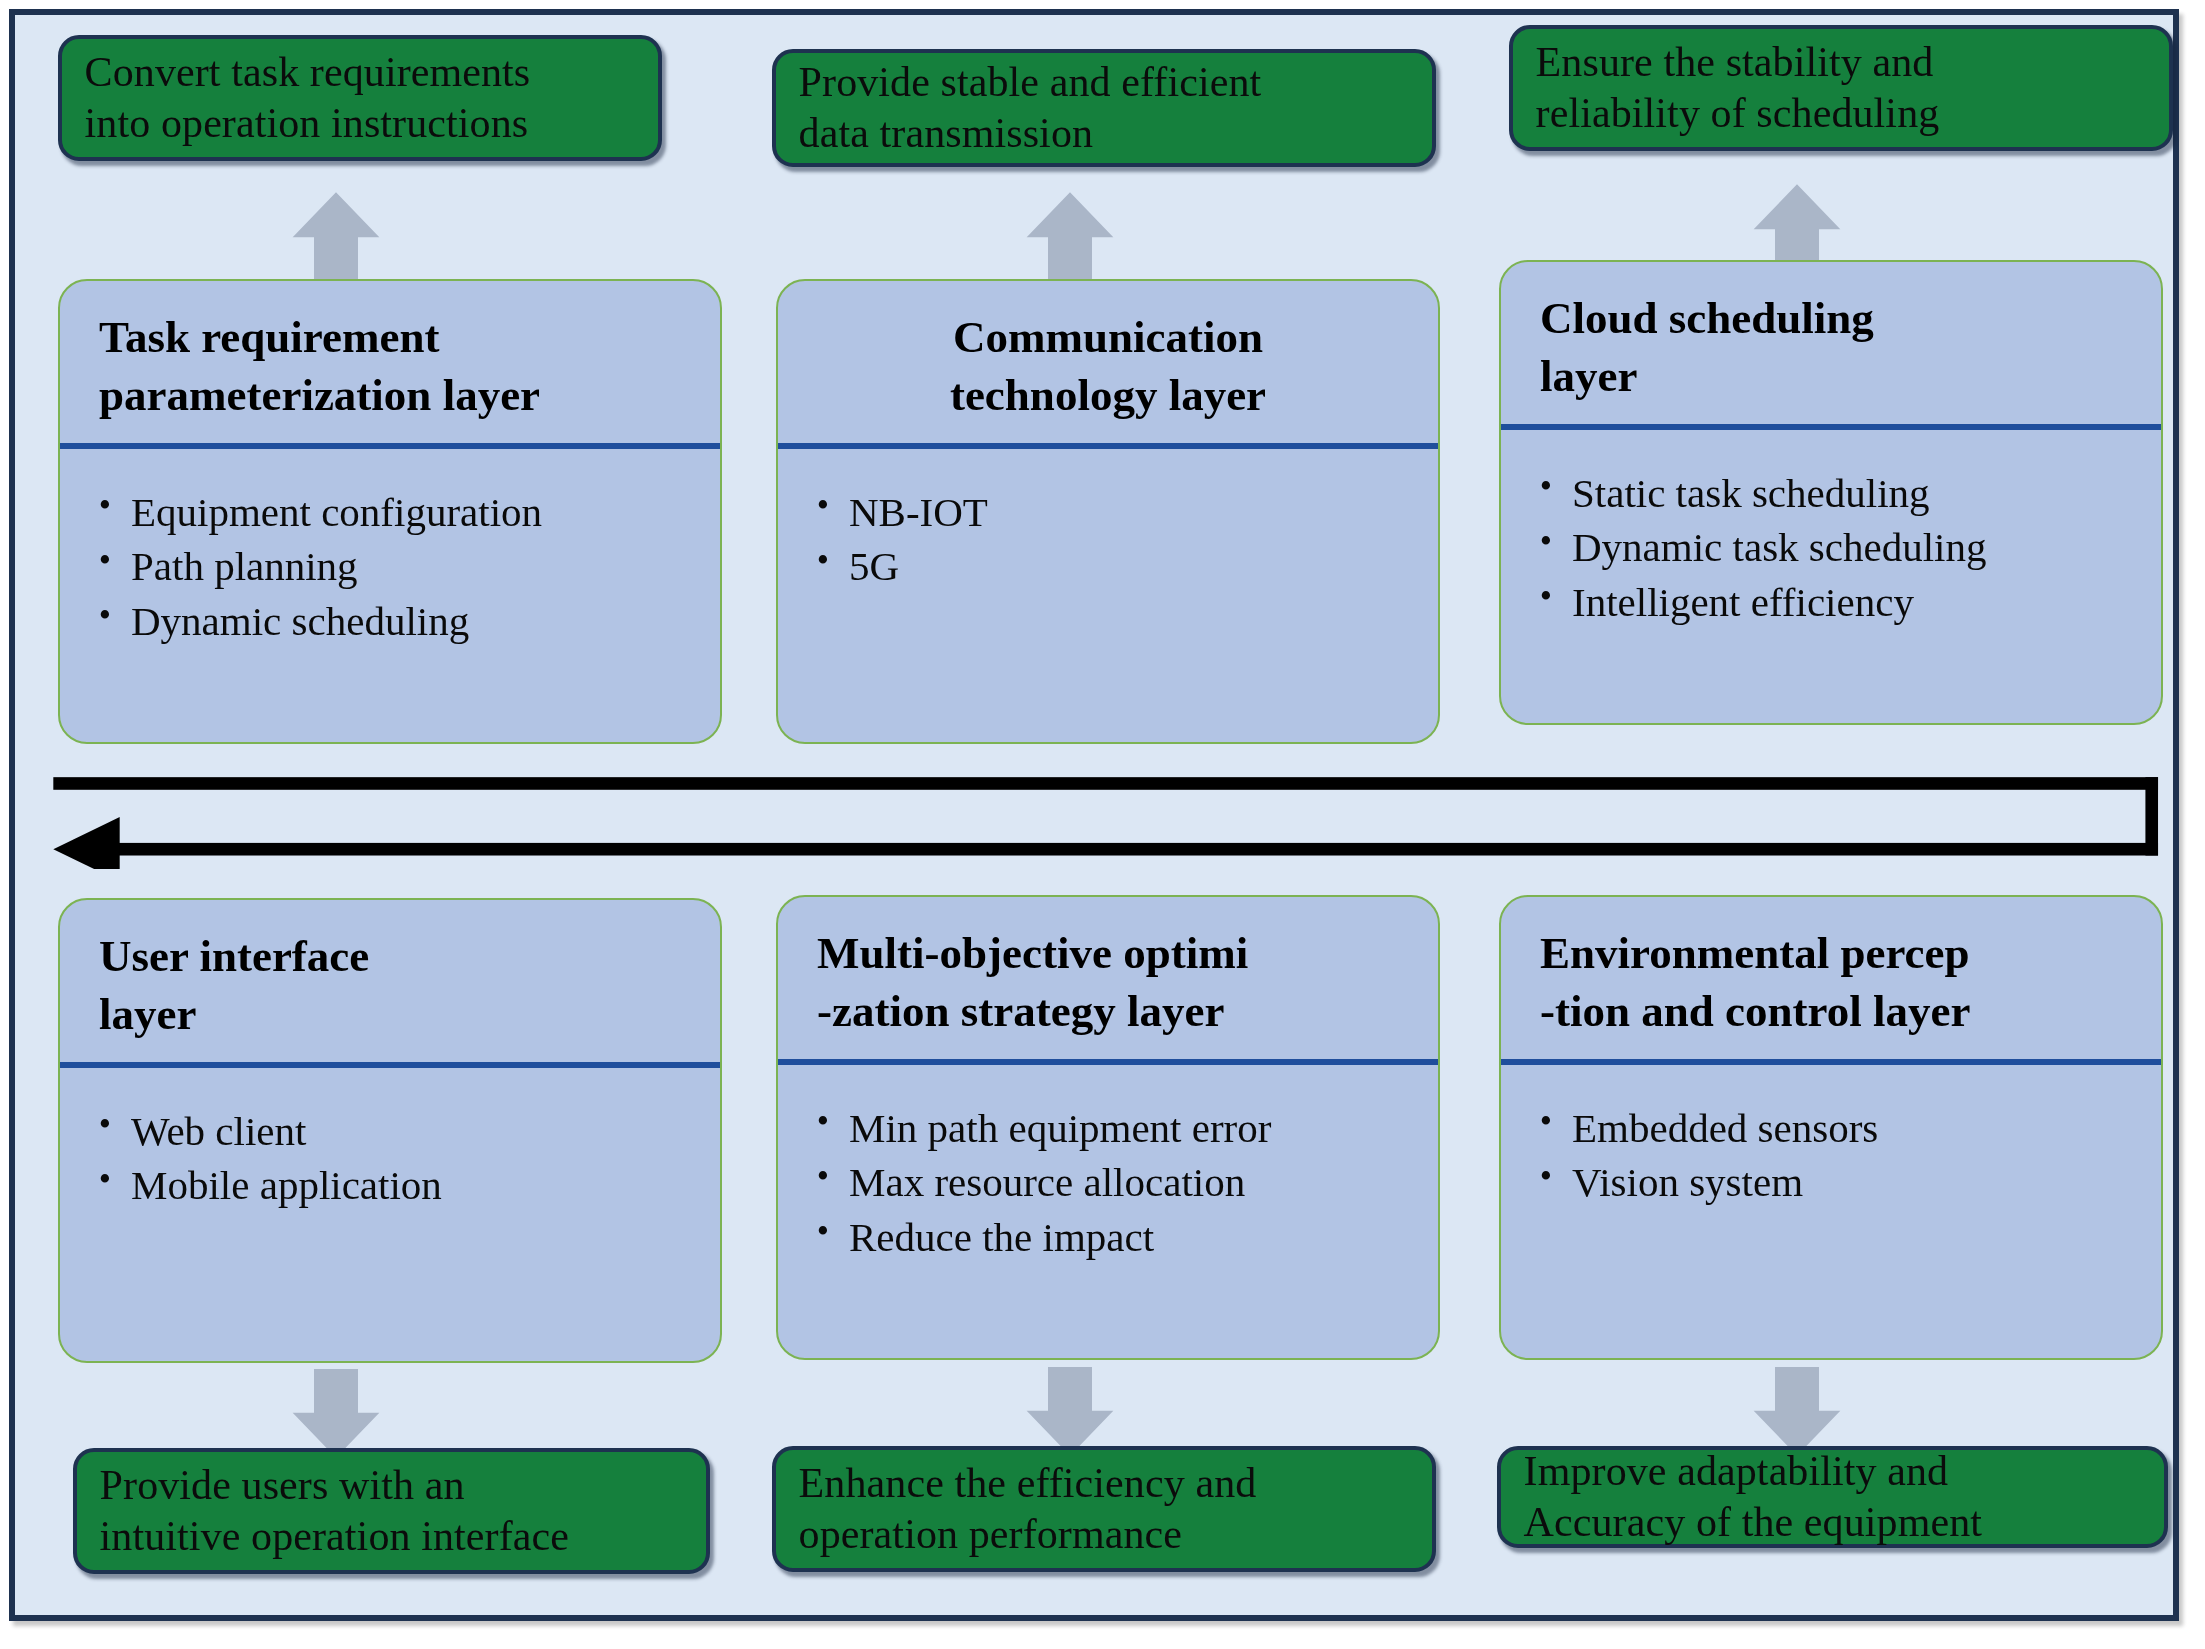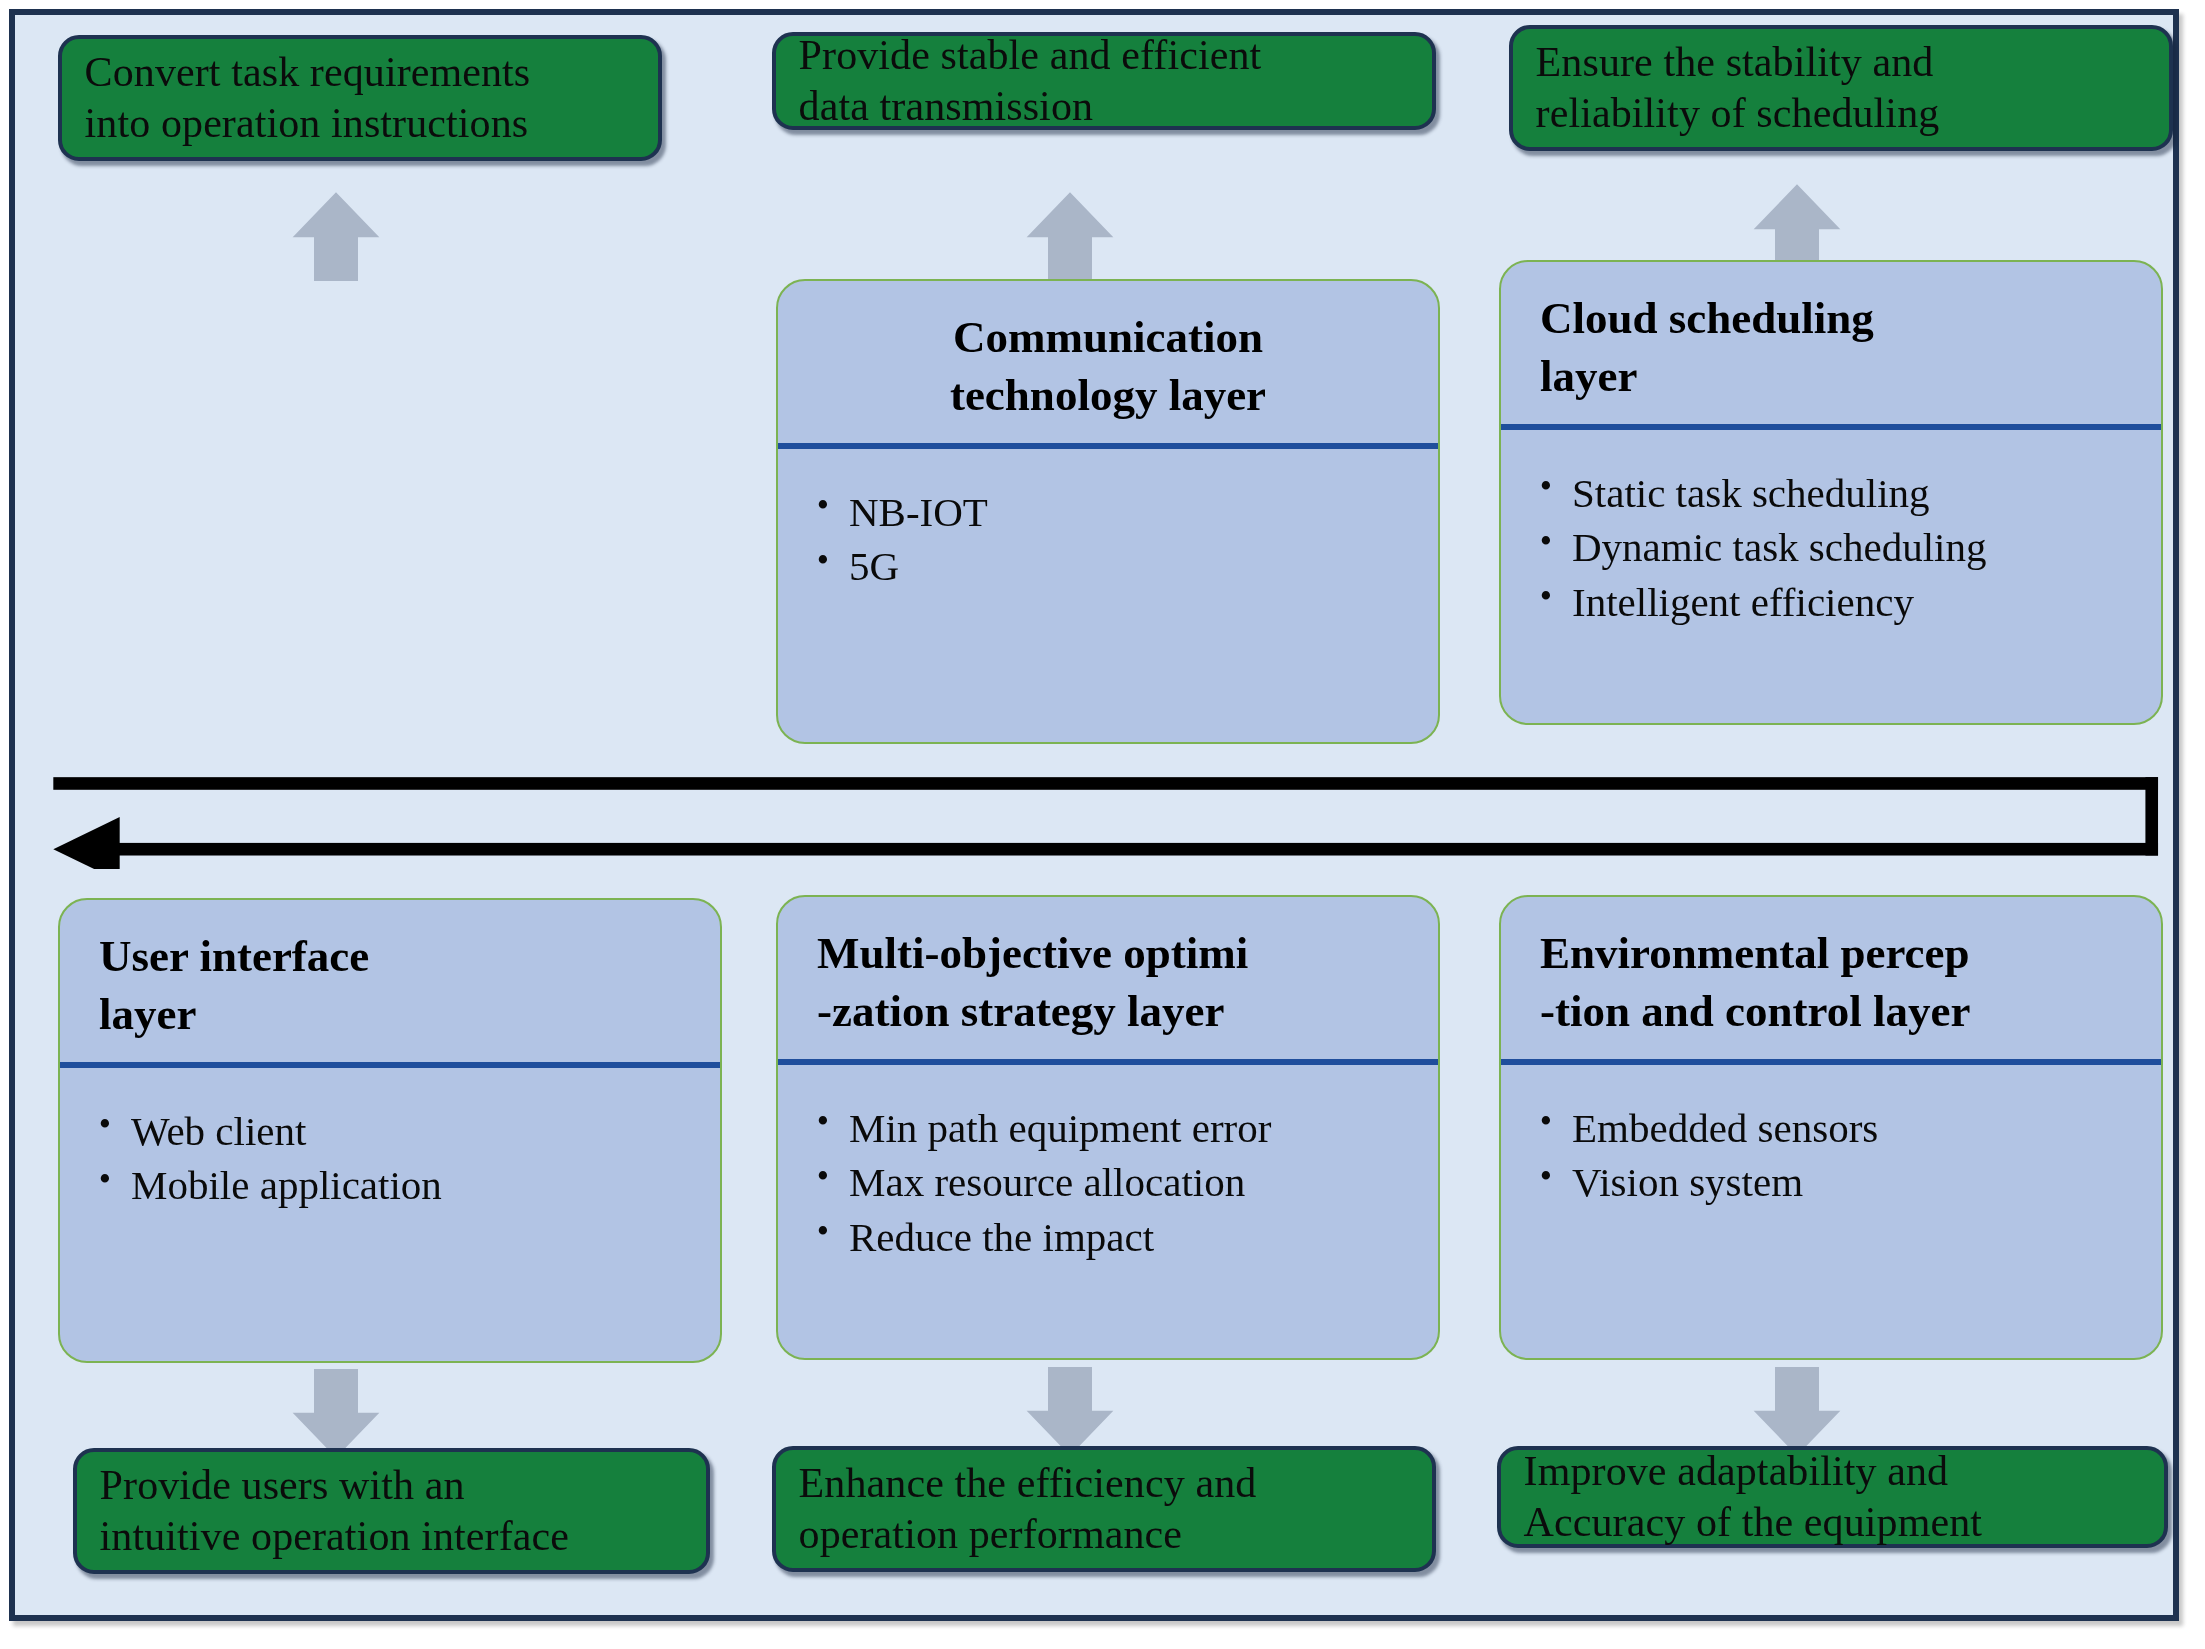--- a/index.html
+++ b/index.html
@@ -119,21 +119,21 @@
 </head>
 <body>
 
 <div id="diagram">
   <div class="frame"></div>
 
   <div class="callout" style="left:58px; top:35px; width:604px; height:126px;">
     <div class="ctext">Convert task requirements
 into operation instructions</div>
   </div>
-  <div class="callout" style="left:772px; top:32px; width:664px; height:98px;">
+  <div class="callout" style="left:772px; top:49px; width:664px; height:118px;">
     <div class="ctext">Provide stable and efficient
 data transmission</div>
   </div>
   <div class="callout" style="left:1497px; top:25px; width:664px; height:126px;margin-left:12px;">
     <div class="ctext">Ensure the stability and
 reliability of scheduling</div>
   </div>
 
   <div class="blockarrow" style="left:292px; top:191px;">
     <svg viewBox="0 0 132 136" preserveAspectRatio="none">
@@ -144,20 +144,30 @@
     <svg viewBox="0 0 132 136" preserveAspectRatio="none">
       <polygon points="66,2 131,70 99,70 99,136 33,136 33,70 1,70" fill="#aab6c8"></polygon>
     </svg>
   </div>
   <div class="blockarrow" style="left:1753px; top:183px;">
     <svg viewBox="0 0 132 136" preserveAspectRatio="none">
       <polygon points="66,2 131,70 99,70 99,136 33,136 33,70 1,70" fill="#aab6c8"></polygon>
     </svg>
   </div>
 
+  <div class="layer" style="left:58px; top:279px; width:664px; height:465px;">
+    <div class="layer-title">Task requirement
+parameterization layer</div>
+    <div class="divider" style="margin-top:18.6px;"></div>
+    <ul class="layer-list">
+      <li>Equipment configuration</li>
+      <li>Path planning</li>
+      <li>Dynamic scheduling</li>
+    </ul>
+  </div>
 
   <div class="layer" style="left:776px; top:279px; width:664px; height:465px;">
     <div class="layer-title center">Communication
 technology layer</div>
     <div class="divider" style="margin-top:18.6px;"></div>
     <ul class="layer-list">
       <li>NB-IOT</li>
       <li>5G</li>
     </ul>
   </div>

